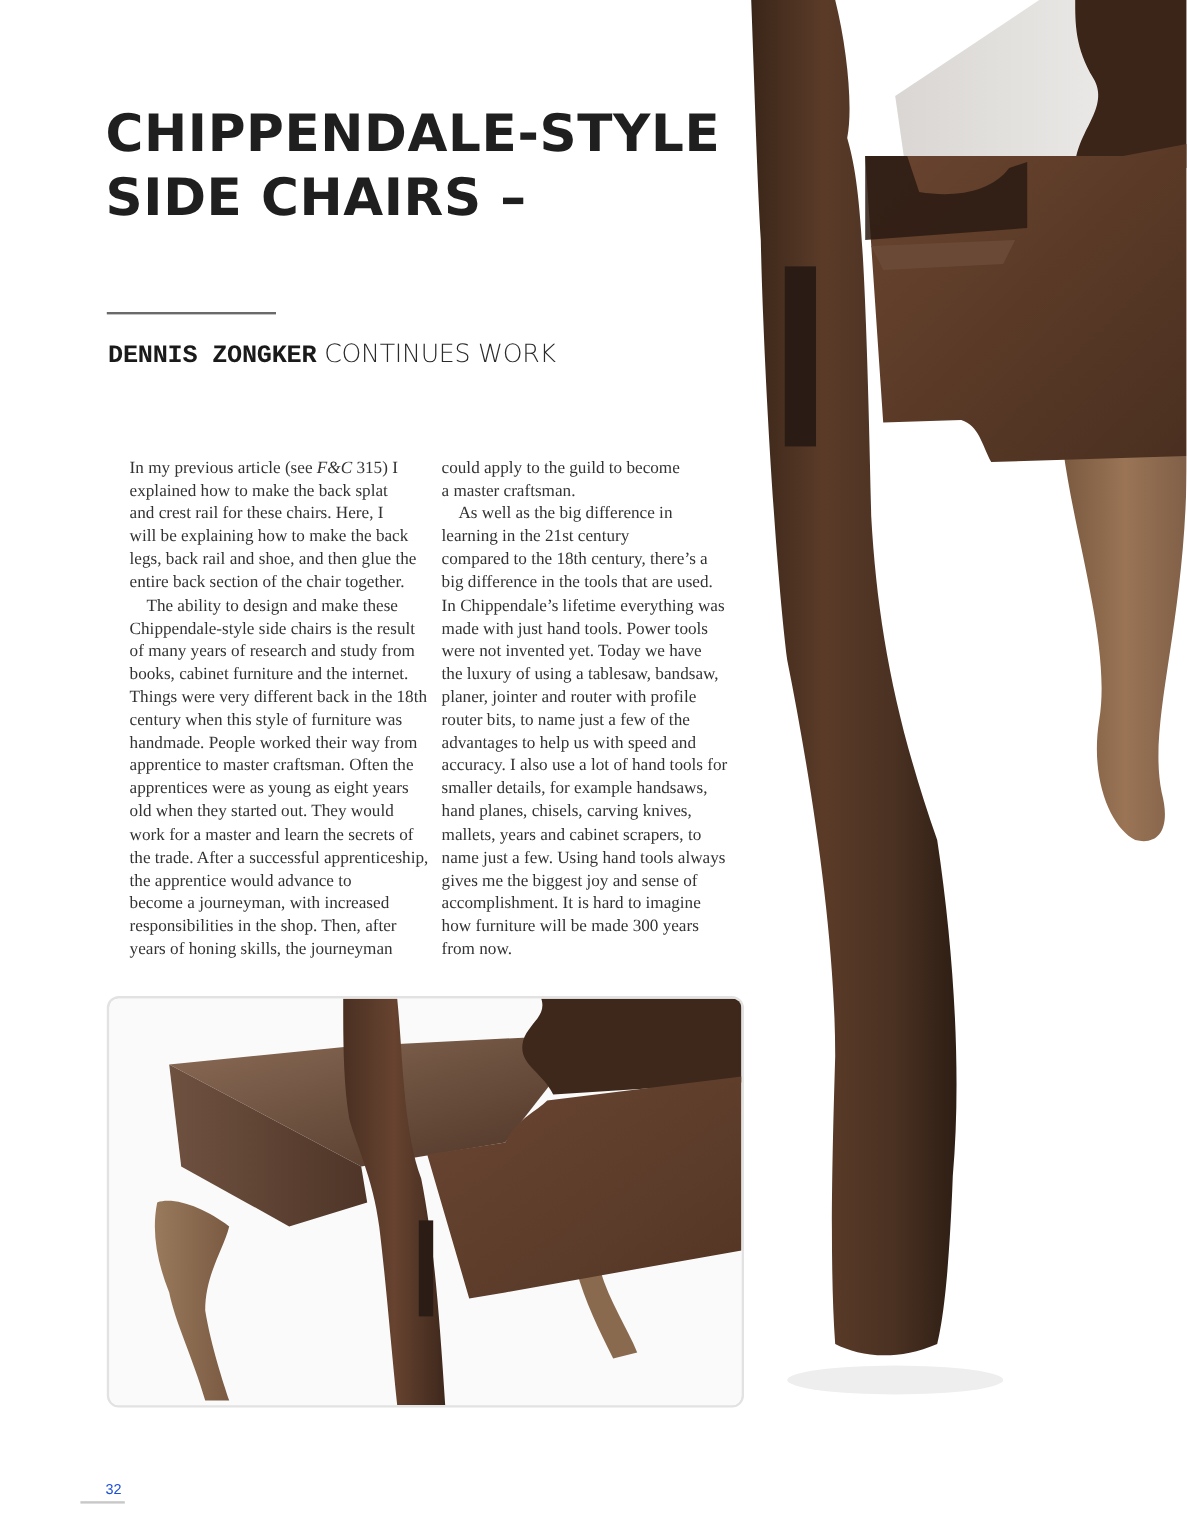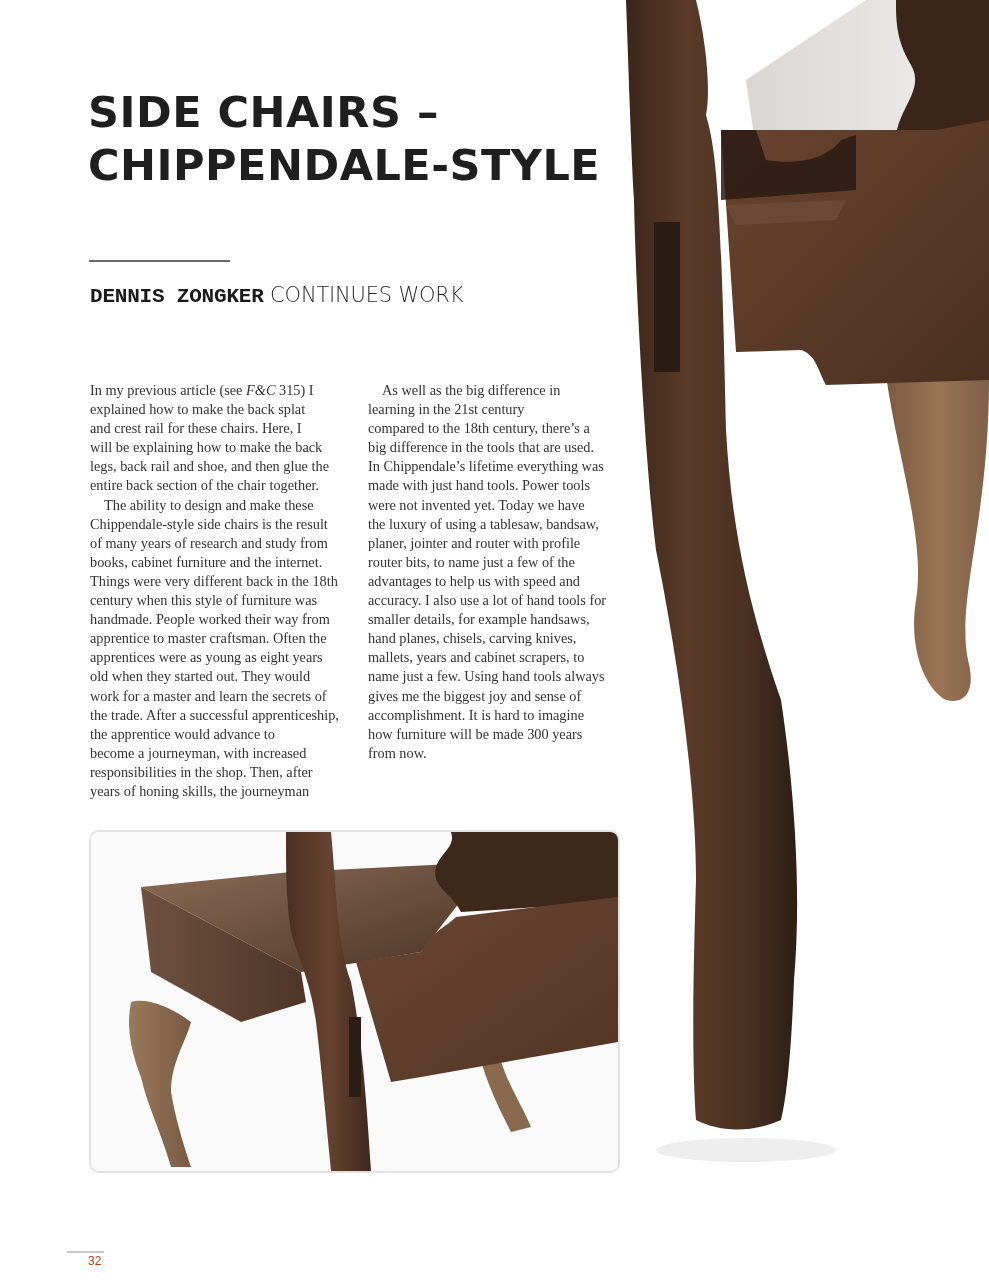--- a/index.html
+++ b/index.html
@@ -28,46 +28,46 @@
   }
   .deck .author { font-weight: bold; color: #1a1a1a; font-family: Liberation Mono, monospace; }
   .deck .line { display: block; white-space: nowrap; }
   .col {
     position: absolute; top: 381px; width: 262px;
     font-family: "Liberation Serif", serif;
     font-size: 14.3px; line-height: 19.1px; color: #333333;
   }
   .col p { margin: 0; }
   .col .ln { display: block; white-space: nowrap; }
-  .col1 { left: 90px; }
+  .col1 { left: 108px; }
   .col2 { left: 368px; }
   .photo-frame {
     position: absolute; left: 89px; top: 830px; width: 531px; height: 343px;
     border: 2px solid #e2e2e2; border-radius: 10px; overflow: hidden;
     background: #fbfbfb; box-sizing: border-box;
   }
   .hero {
     position: absolute; left: 596px; top: 0; width: 393px; height: 1200px;
     overflow: hidden;
   }
   .folio {
     position: absolute; left: 88px; top: 1234px; font-size: 12px;
-    color: #c2410c; font-family: "Liberation Sans", sans-serif; margin-top: 20px;
+    color: #1d4ed8; font-family: "Liberation Sans", sans-serif;
   }
   .folio-rule {
     position: absolute; left: 67px; top: 1251px; width: 37px; height: 2px;
     background: #c8c8c8;
   }
 </style>
 </head>
 <body>
 
 <h1 class="title">
+  <span>CHIPPENDALE-STYLE</span>
   <span>SIDE CHAIRS –</span>
-  <span>CHIPPENDALE-STYLE</span>
 </h1>
 <div class="rule"></div>
 
 <div class="deck">
   <span class="line"><span class="author">DENNIS ZONGKER</span><span> CONTINUES WORK</span></span>
 </div>
 
 <div class="col col1">
   <p>
     <span class="ln"><span>In my previous article (see </span><i>F&amp;C</i><span> 315) I</span></span>
@@ -91,20 +91,24 @@
     <span class="ln">work for a master and learn the secrets of</span>
     <span class="ln">the trade. After a successful apprenticeship,</span>
     <span class="ln">the apprentice would advance to</span>
     <span class="ln">become a journeyman, with increased</span>
     <span class="ln">responsibilities in the shop. Then, after</span>
     <span class="ln">years of honing skills, the journeyman</span>
   </p>
 </div>
 
 <div class="col col2">
+  <p>
+    <span class="ln">could apply to the guild to become</span>
+    <span class="ln">a master craftsman.</span>
+  </p>
   <p>
     <span class="ln" style="padding-left:14px">As well as the big difference in</span>
     <span class="ln">learning in the 21st century</span>
     <span class="ln">compared to the 18th century, there’s a</span>
     <span class="ln">big difference in the tools that are used.</span>
     <span class="ln">In Chippendale’s lifetime everything was</span>
     <span class="ln">made with just hand tools. Power tools</span>
     <span class="ln">were not invented yet. Today we have</span>
     <span class="ln">the luxury of using a tablesaw, bandsaw,</span>
     <span class="ln">planer, jointer and router with profile</span>

